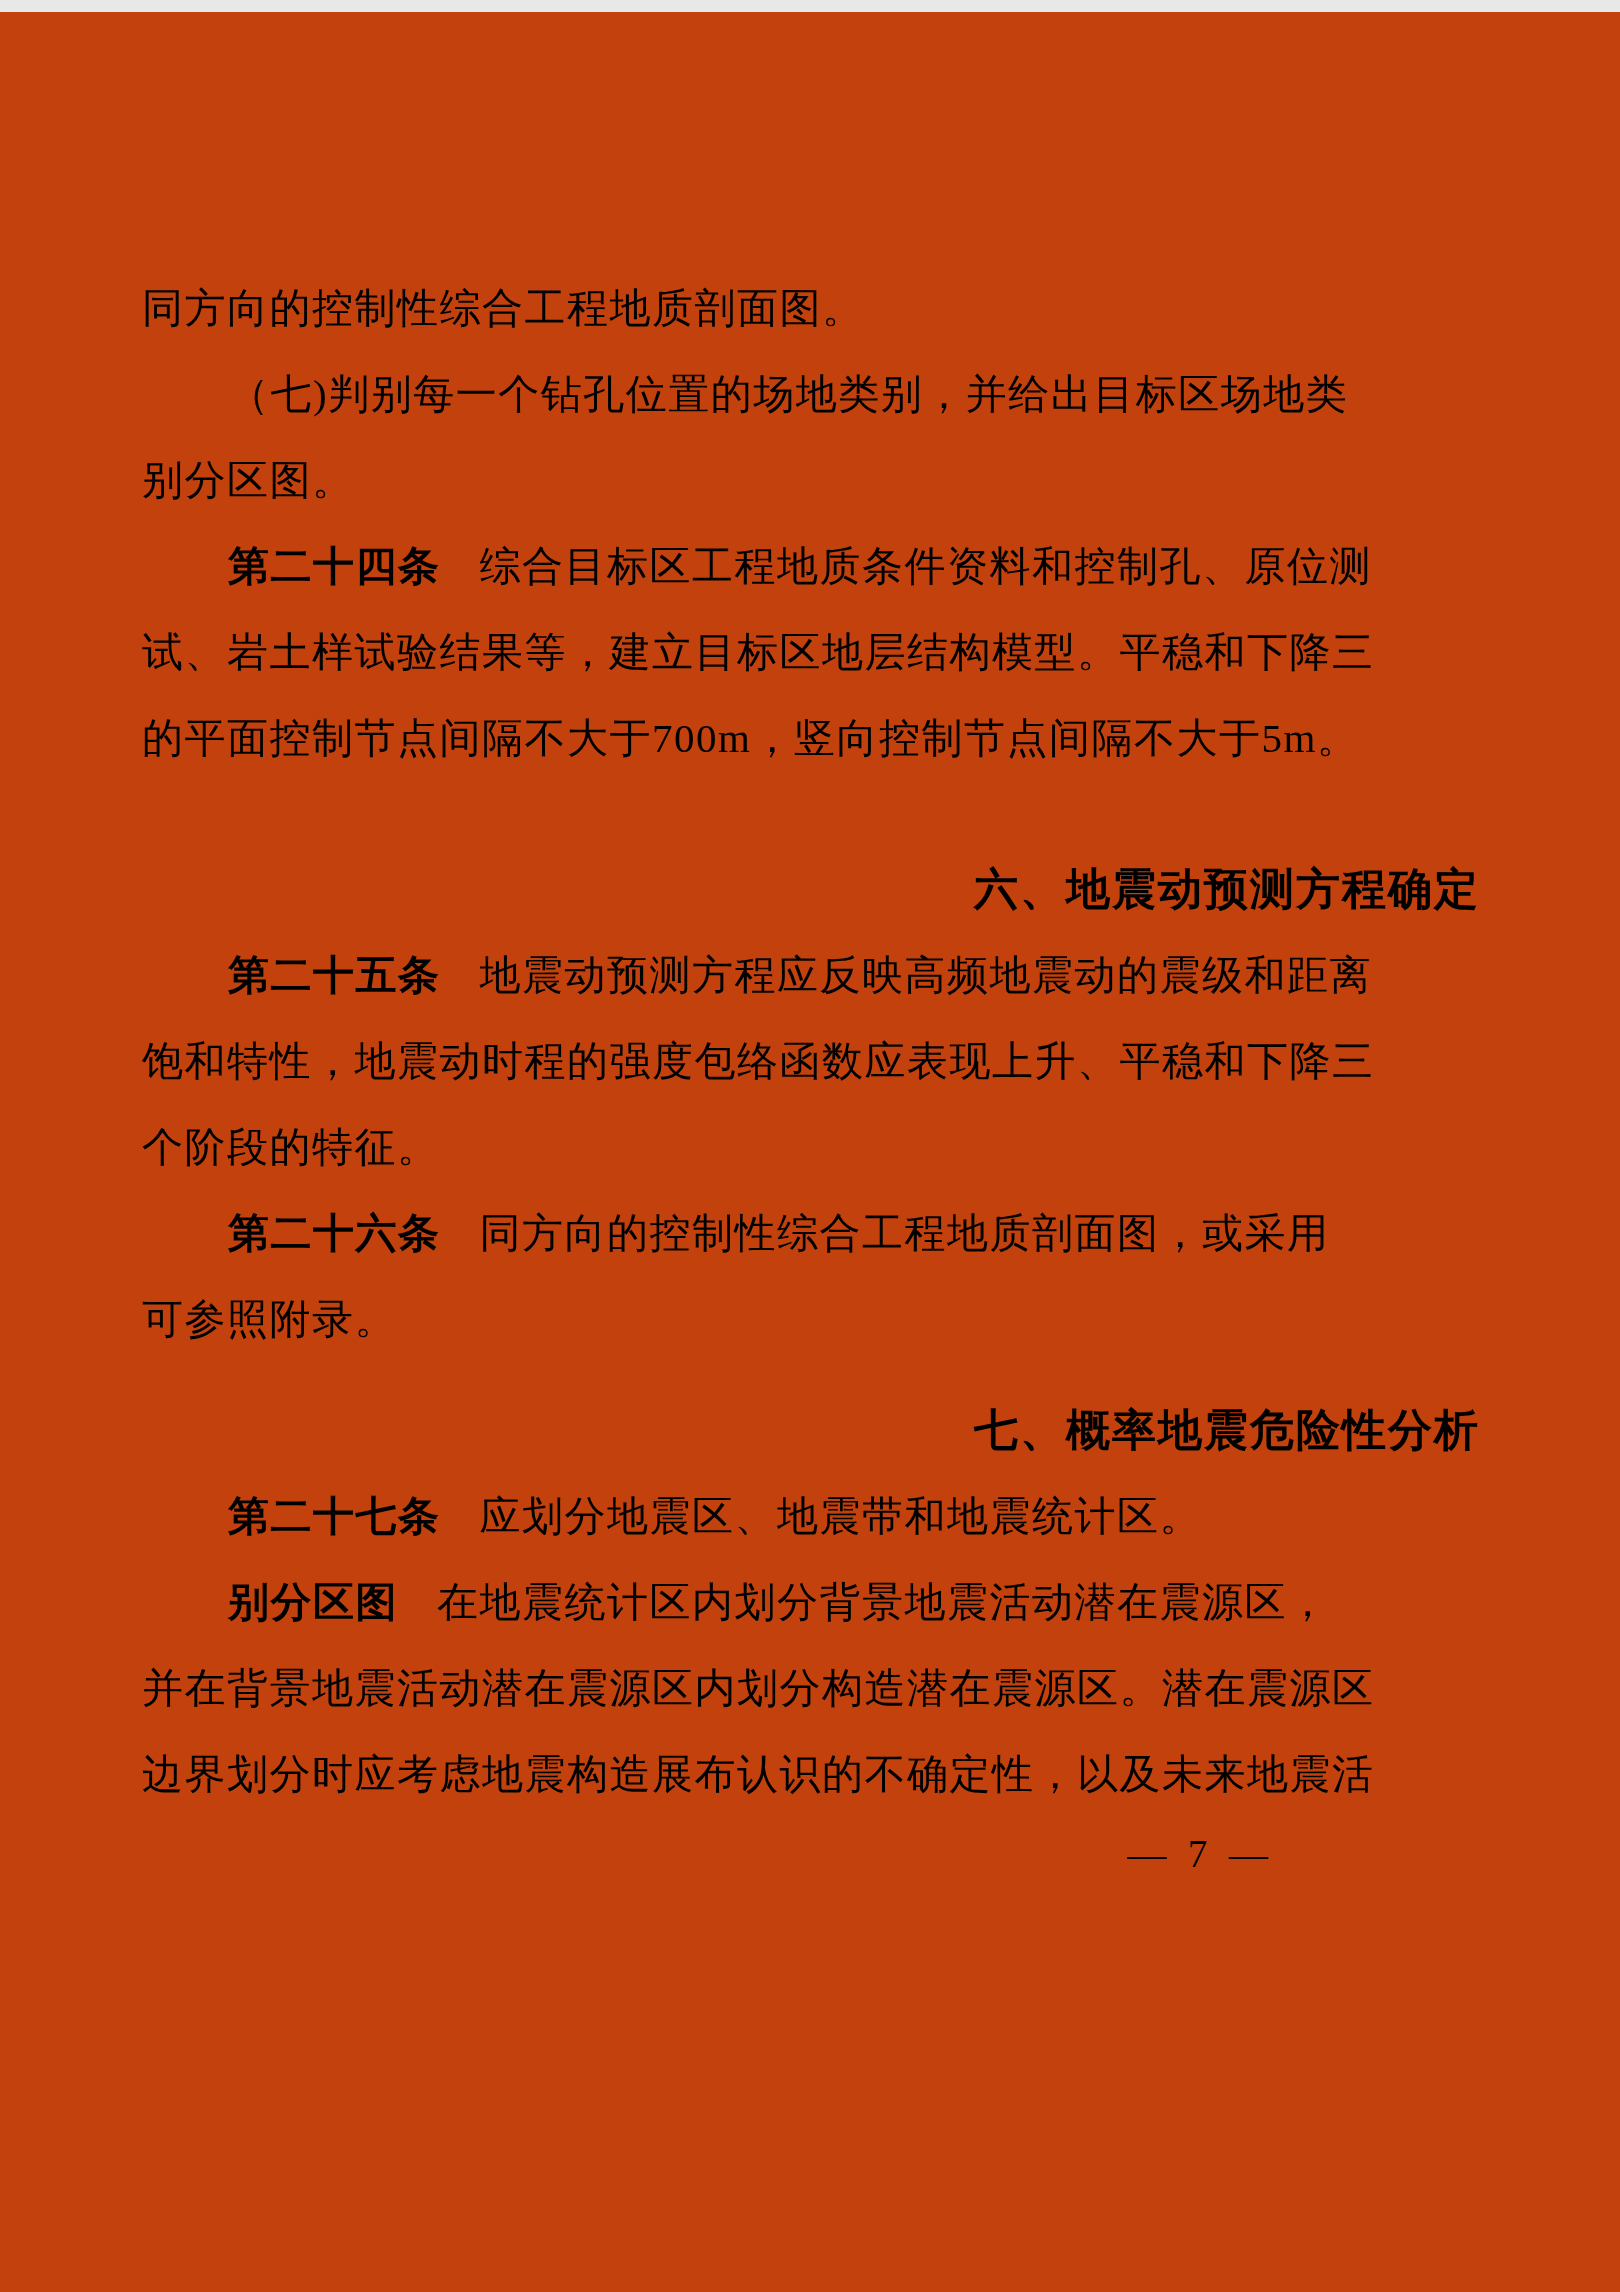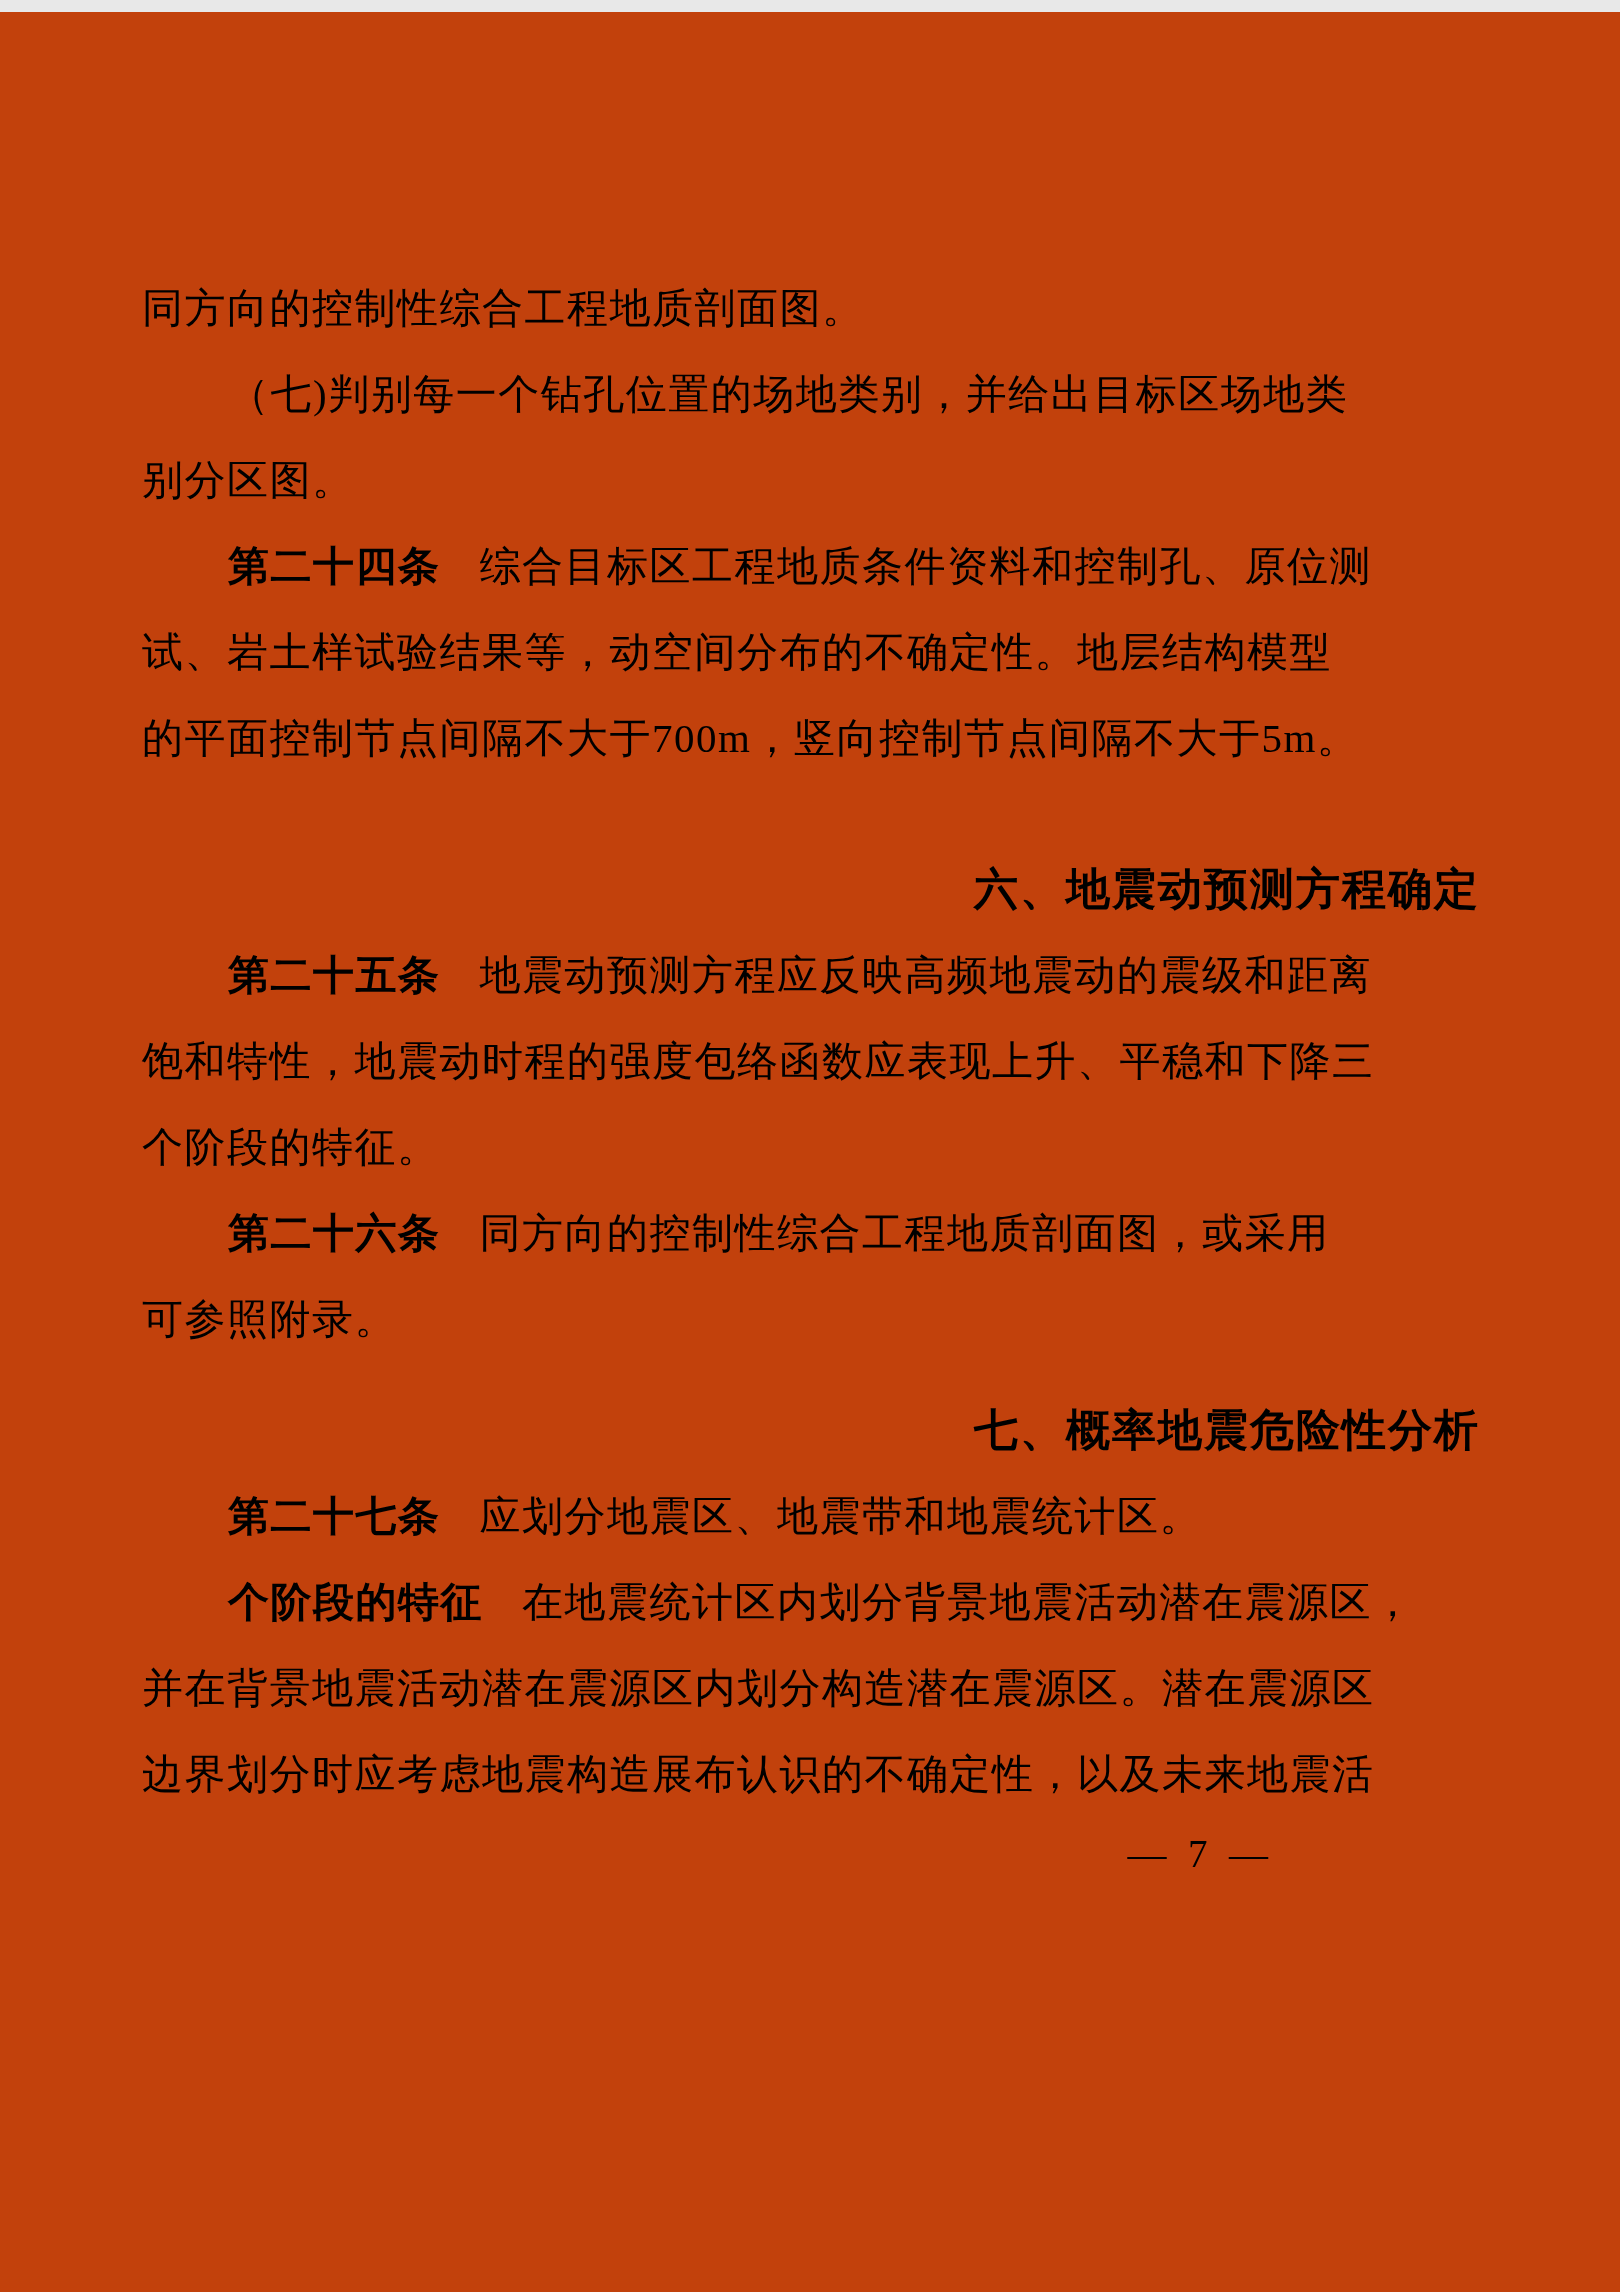--- a/index.html
+++ b/index.html
@@ -60,37 +60,37 @@
 </head>
 <body>
 
 <div class="page">
   <div class="content">
 
     <div class="line"><span class="lead"></span><span>同方向的控制性综合工程地质剖面图。</span></div>
     <div class="line indent"><span class="lead"></span><span>（七)判别每一个钻孔位置的场地类别，并给出目标区场地类</span></div>
     <div class="line"><span class="lead"></span><span>别分区图。</span></div>
     <div class="line indent"><span class="lead">第二十四条</span><span>综合目标区工程地质条件资料和控制孔、原位测</span></div>
-    <div class="line"><span class="lead"></span><span>试、岩土样试验结果等，动空间分布的不确定性。地层结构模型</span></div>
+    <div class="line"><span class="lead"></span><span>试、岩土样试验结果等，建立目标区地层结构模型。平稳和下降三</span></div>
     <div class="line"><span class="lead"></span><span>的平面控制节点间隔不大于700m，竖向控制节点间隔不大于5m。</span></div>
 
     <div class="spacer-a"></div>
     <div class="line heading">六、地震动预测方程确定</div>
 
     <div class="line indent"><span class="lead">第二十五条</span><span>地震动预测方程应反映高频地震动的震级和距离</span></div>
     <div class="line"><span class="lead"></span><span>饱和特性，地震动时程的强度包络函数应表现上升、平稳和下降三</span></div>
     <div class="line"><span class="lead"></span><span>个阶段的特征。</span></div>
     <div class="line indent"><span class="lead">第二十六条</span><span>同方向的控制性综合工程地质剖面图，或采用</span></div>
     <div class="line"><span class="lead"></span><span>可参照附录。</span></div>
 
     <div class="spacer-b"></div>
     <div class="line heading">七、概率地震危险性分析</div>
 
     <div class="line indent"><span class="lead">第二十七条</span><span>应划分地震区、地震带和地震统计区。</span></div>
-    <div class="line indent"><span class="lead">个阶段的特征</span><span>在地震统计区内划分背景地震活动潜在震源区，</span></div>
+    <div class="line indent"><span class="lead">别分区图</span><span>在地震统计区内划分背景地震活动潜在震源区，</span></div>
     <div class="line"><span class="lead"></span><span>并在背景地震活动潜在震源区内划分构造潜在震源区。潜在震源区</span></div>
     <div class="line"><span class="lead"></span><span>边界划分时应考虑地震构造展布认识的不确定性，以及未来地震活</span></div>
 
     <div class="footer">— 7 —</div>
 
   </div>
 </div>
 
 
 </body></html>

